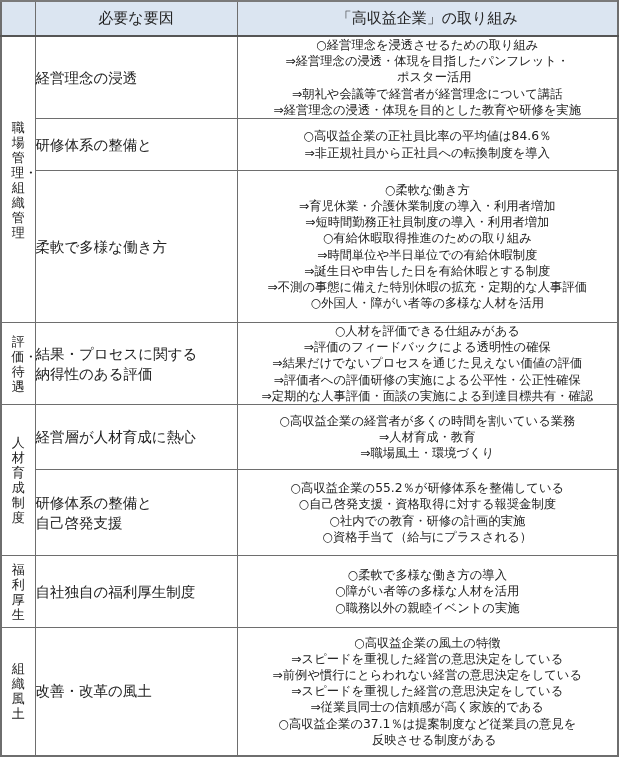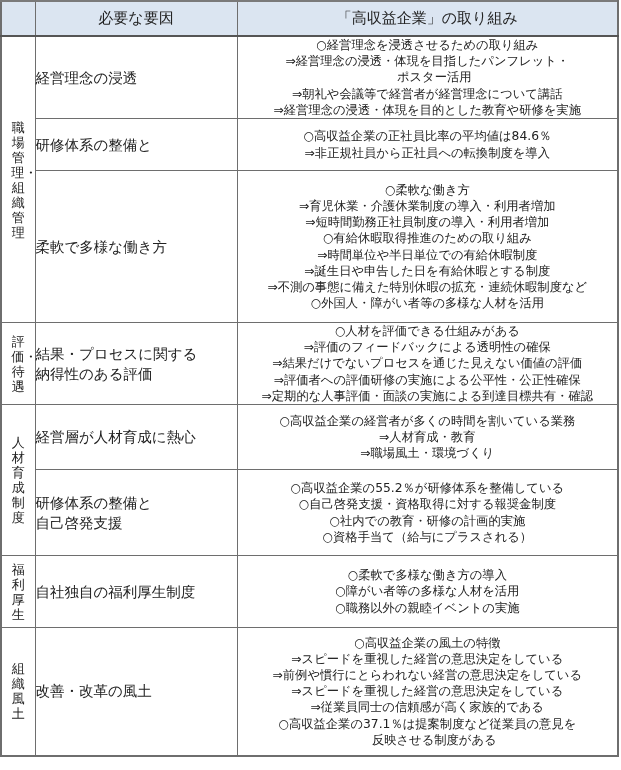--- a/index.html
+++ b/index.html
@@ -101,21 +101,21 @@
     </tr>
     <tr class="r3">
       <td class="factor">柔軟で多様な働き方</td>
       <td class="actions">
         <span class="line">○柔軟な働き方</span>
         <span class="line">⇒育児休業・介護休業制度の導入・利用者増加</span>
         <span class="line">⇒短時間勤務正社員制度の導入・利用者増加</span>
         <span class="line">○有給休暇取得推進のための取り組み</span>
         <span class="line">⇒時間単位や半日単位での有給休暇制度</span>
         <span class="line">⇒誕生日や申告した日を有給休暇とする制度</span>
-        <span class="line">⇒不測の事態に備えた特別休暇の拡充・連続休暇制度など</span>
+        <span class="line">⇒不測の事態に備えた特別休暇の拡充・定期的な人事評価</span>
         <span class="line">○外国人・障がい者等の多様な人材を活用</span>
       </td>
     </tr>
 
     <tr class="r4">
       <td class="cat">
         <span class="vert">評価・待遇</span>
       </td>
       <td class="factor">結果・プロセスに関する
 納得性のある評価</td>

